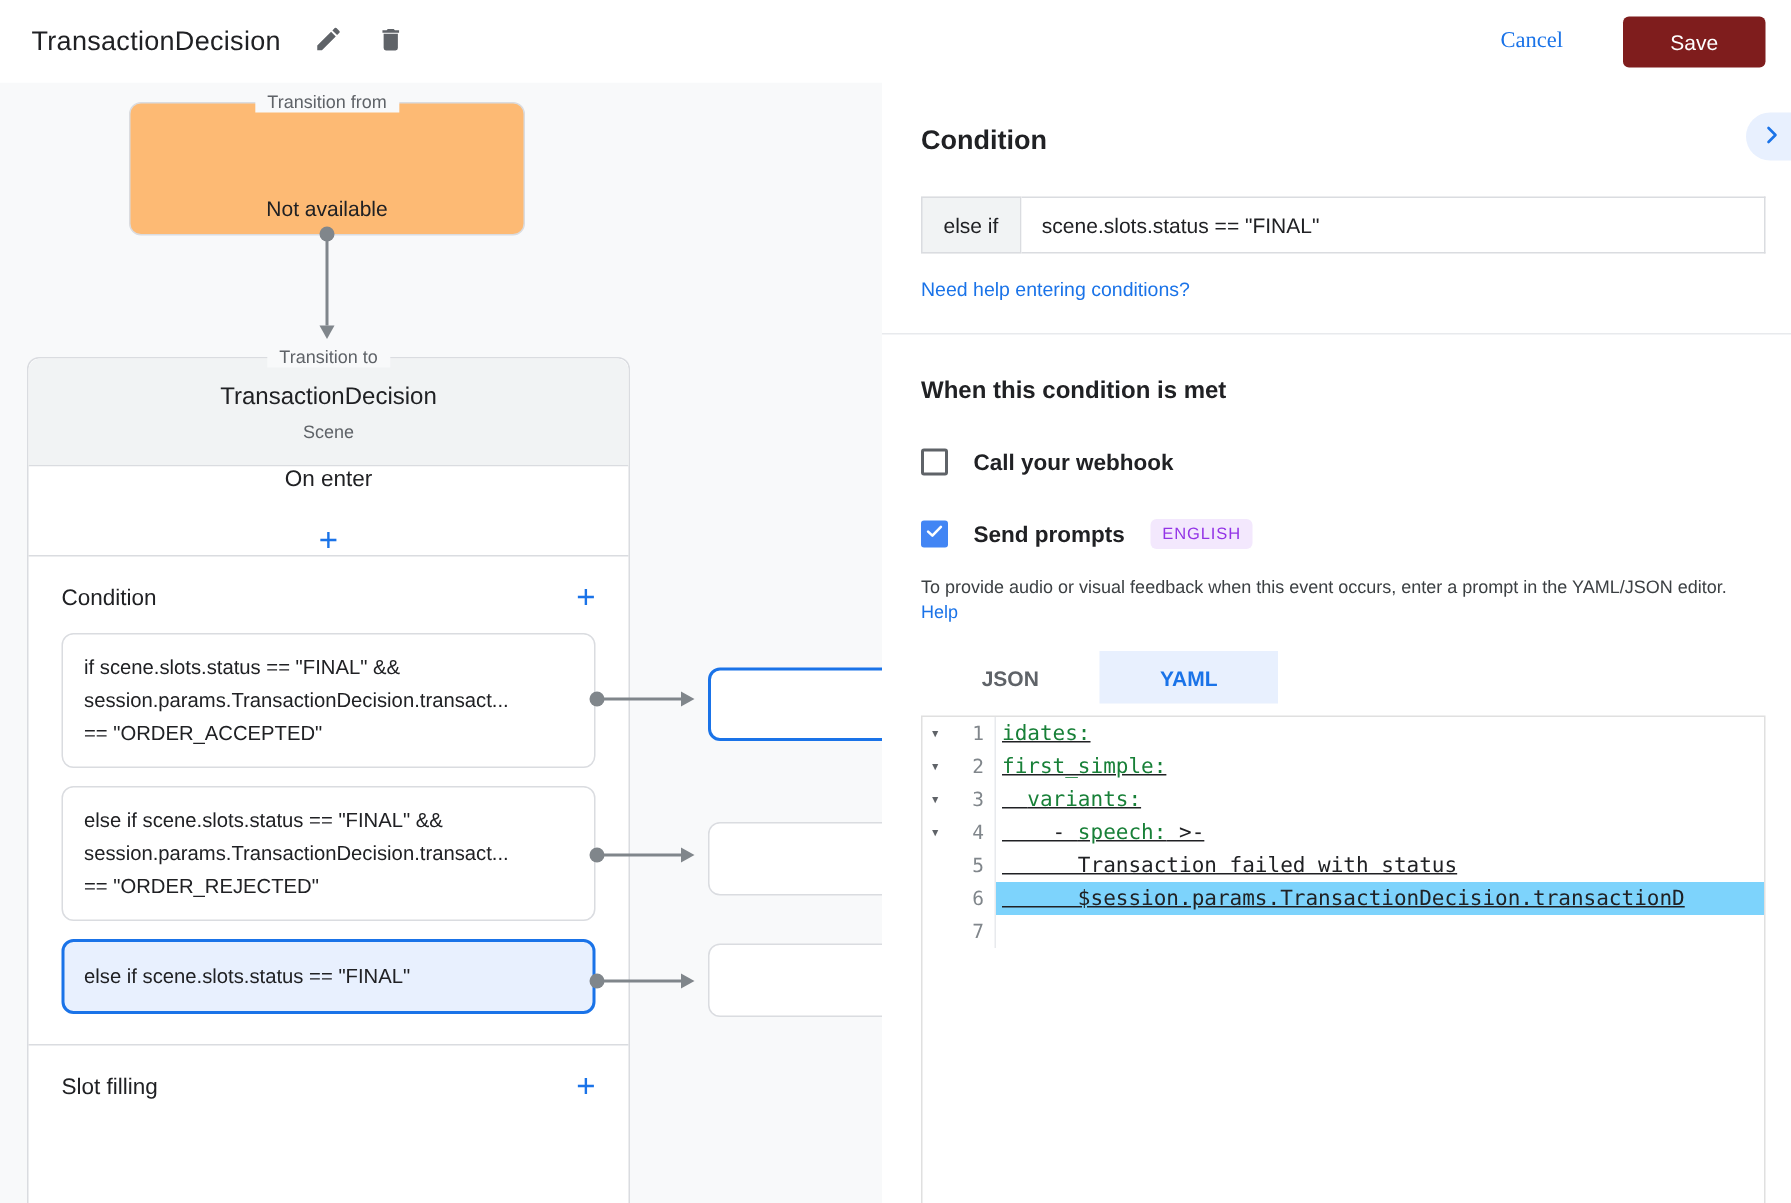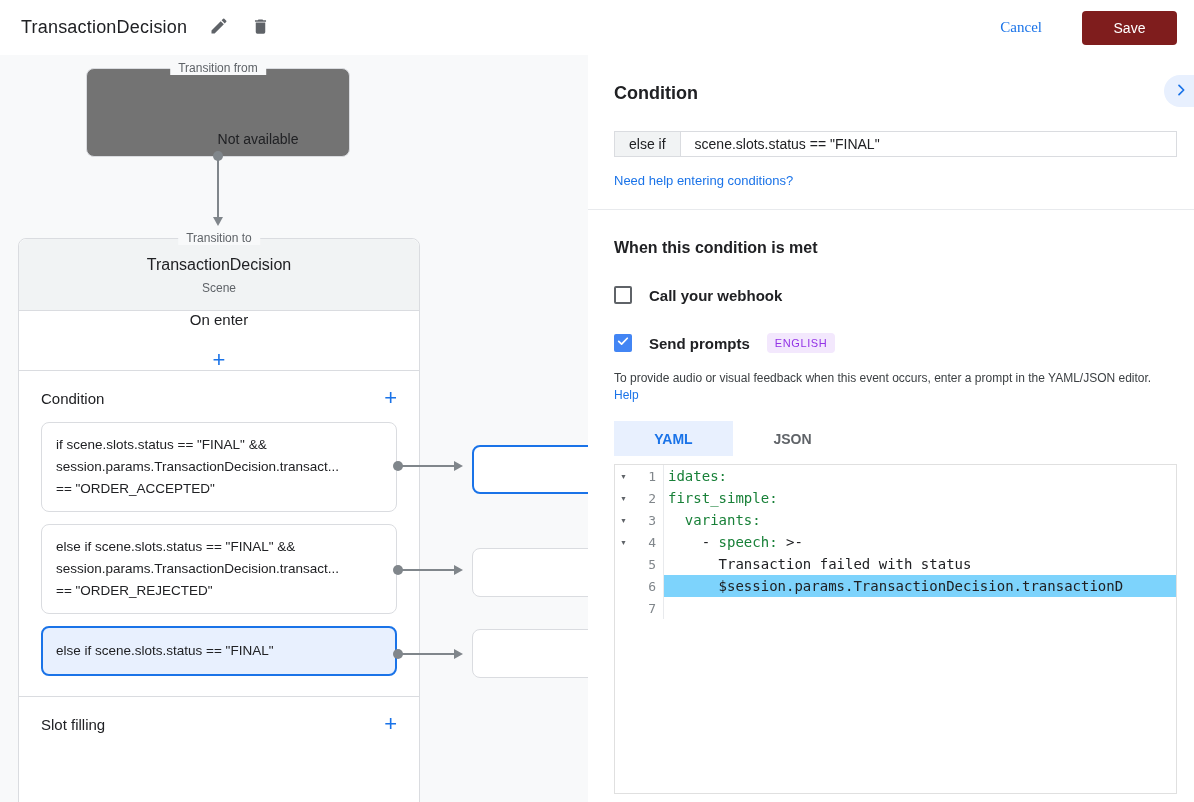--- a/index.html
+++ b/index.html
@@ -20,21 +20,21 @@
   .save-btn { background:#7f1d1d; color:#fff; border:none; border-radius:4px;
     width:95px; height:34px; font-size:14px; font-weight:500; cursor:pointer; font-family:inherit; }
 
   
   .canvas { position:absolute; top:55px; left:0; width:588px; height:747px;
     background:#f8f9fa; overflow:hidden; }
   .legend { position:absolute; top:-8px; left:50%; transform:translateX(-50%);
     background:#f8f9fa; padding:0 8px; font-size:12px; color:#5f6368; white-space:nowrap; }
 
   .tfrom-box { position:absolute; left:86px; top:13px; width:264px; height:89px;
-    background:#737373; border:1px solid #dadce0; border-radius:8px;padding-left:40px; }
+    background:#fdba74; border:1px solid #dadce0; border-radius:8px; }
   .tfrom-value { position:absolute; top:62px; width:100%; text-align:center; font-size:14px; color:#202124; }
 
   .v-dot { position:absolute; left:213px; top:96px; width:10px; height:10px; border-radius:50%; background:#80868b; }
   .v-line { position:absolute; left:217px; top:104px; width:2px; height:58px; background:#80868b; }
   .v-arrowhead { position:absolute; left:213px; top:162px; width:0; height:0;
     border-left:5px solid transparent; border-right:5px solid transparent; border-top:9px solid #80868b; }
 
   .tto-card { position:absolute; left:18px; top:183px; width:402px; height:570px;
     background:#fff; border:1px solid #dadce0; border-radius:8px 8px 0 0; }
   .tto-header { height:72px; background:#f1f3f4; border-bottom:1px solid #dadce0;
@@ -68,21 +68,21 @@
   .target-box.active { border:2px solid #1a73e8; }
 
   
   .panel { position:absolute; top:55px; left:588px; width:606px; height:747px; background:#fff;
     padding:0 17px 0 26px; overflow:hidden; z-index:20; }
   .collapse-btn { position:absolute; top:20px; right:0; width:30px; height:32px;
     background:#e8f0fe; border:none; border-radius:16px 0 0 16px; cursor:pointer;
     display:flex; align-items:center; justify-content:center; padding-left:4px; }
   .panel-title { margin-top:28px; font-size:18px; color:#202124; }
 
-  .cond-input-row { display:flex; margin-top:27px; height:26px; }
+  .cond-input-row { display:flex; margin-top:27px; height:38px; }
   .cond-prefix { background:#f1f3f4; border:1px solid #dadce0; display:flex; align-items:center;
     padding:0 14px; font-size:14px; color:#202124; }
   .cond-value { flex:1; border:1px solid #dadce0; border-left:none; background:#fff;
     display:flex; align-items:center; padding:0 14px; font-size:14px; color:#202124; }
 
   .help-link { display:inline-block; margin-top:16px; font-size:13px; color:#1a73e8;
     text-decoration:none; cursor:pointer; }
   .panel-divider { border:none; border-top:1px solid #e8eaed; margin:20px -17px 0 -26px; }
 
   .section-title { margin-top:29px; font-size:16px; color:#202124; }
@@ -103,21 +103,21 @@
   .tab.active { background:#e8f0fe; color:#1a73e8; }
 
   .editor { margin-top:8px; border:1px solid #e0e0e0; background:#fff; height:330px;
     overflow:hidden; cursor:text; }
   .ed-row { display:flex; height:22px; }
   .gut { width:49px; flex:none; display:flex; align-items:center; border-right:1px solid #e8eaed; }
   .fold { width:17px; padding-left:5px; font-size:7px; color:#5f6368; cursor:pointer; }
   .lnum { flex:1; text-align:right; padding-right:7px; color:#80868b;
     font-family:"DejaVu Sans Mono", monospace; font-size:13px; }
   .code { flex:1; white-space:pre; overflow:hidden; font-family:"DejaVu Sans Mono", monospace;
-    font-size:14px; line-height:22px; color:#202124; padding-left:4px; }
+    font-size:14px; line-height:22px; color:#202124; padding-left:4px;text-decoration:underline; }
   .code.hl { background:#7dd3fc; }
   .yk { color:#188038; }
 </style>
 </head>
 <body>
 
 <div class="header">
   <span class="header-title">TransactionDecision</span>
   <button class="icon-btn">
     <span>
@@ -248,22 +248,22 @@
           </svg>
       </span>
     </div>
     <span class="check-label">Send prompts</span>
     <span class="lang-badge">ENGLISH</span>
   </div>
 
   <p class="desc"><span>To provide audio or visual feedback when this event occurs, enter a prompt in the YAML/JSON editor.</span> <a class="desc-help">Help</a></p>
 
   <div class="tabs">
+    <div class="tab">JSON</div>
     <div class="tab active">YAML</div>
-    <div class="tab">JSON</div>
   </div>
 
   <div class="editor">
     <div class="ed-row">
       <div class="gut">
         <span class="fold">▼</span>
         <span class="lnum">1</span>
       </div>
       <div class="code"><span class="yk">idates:</span></div>
     </div>

